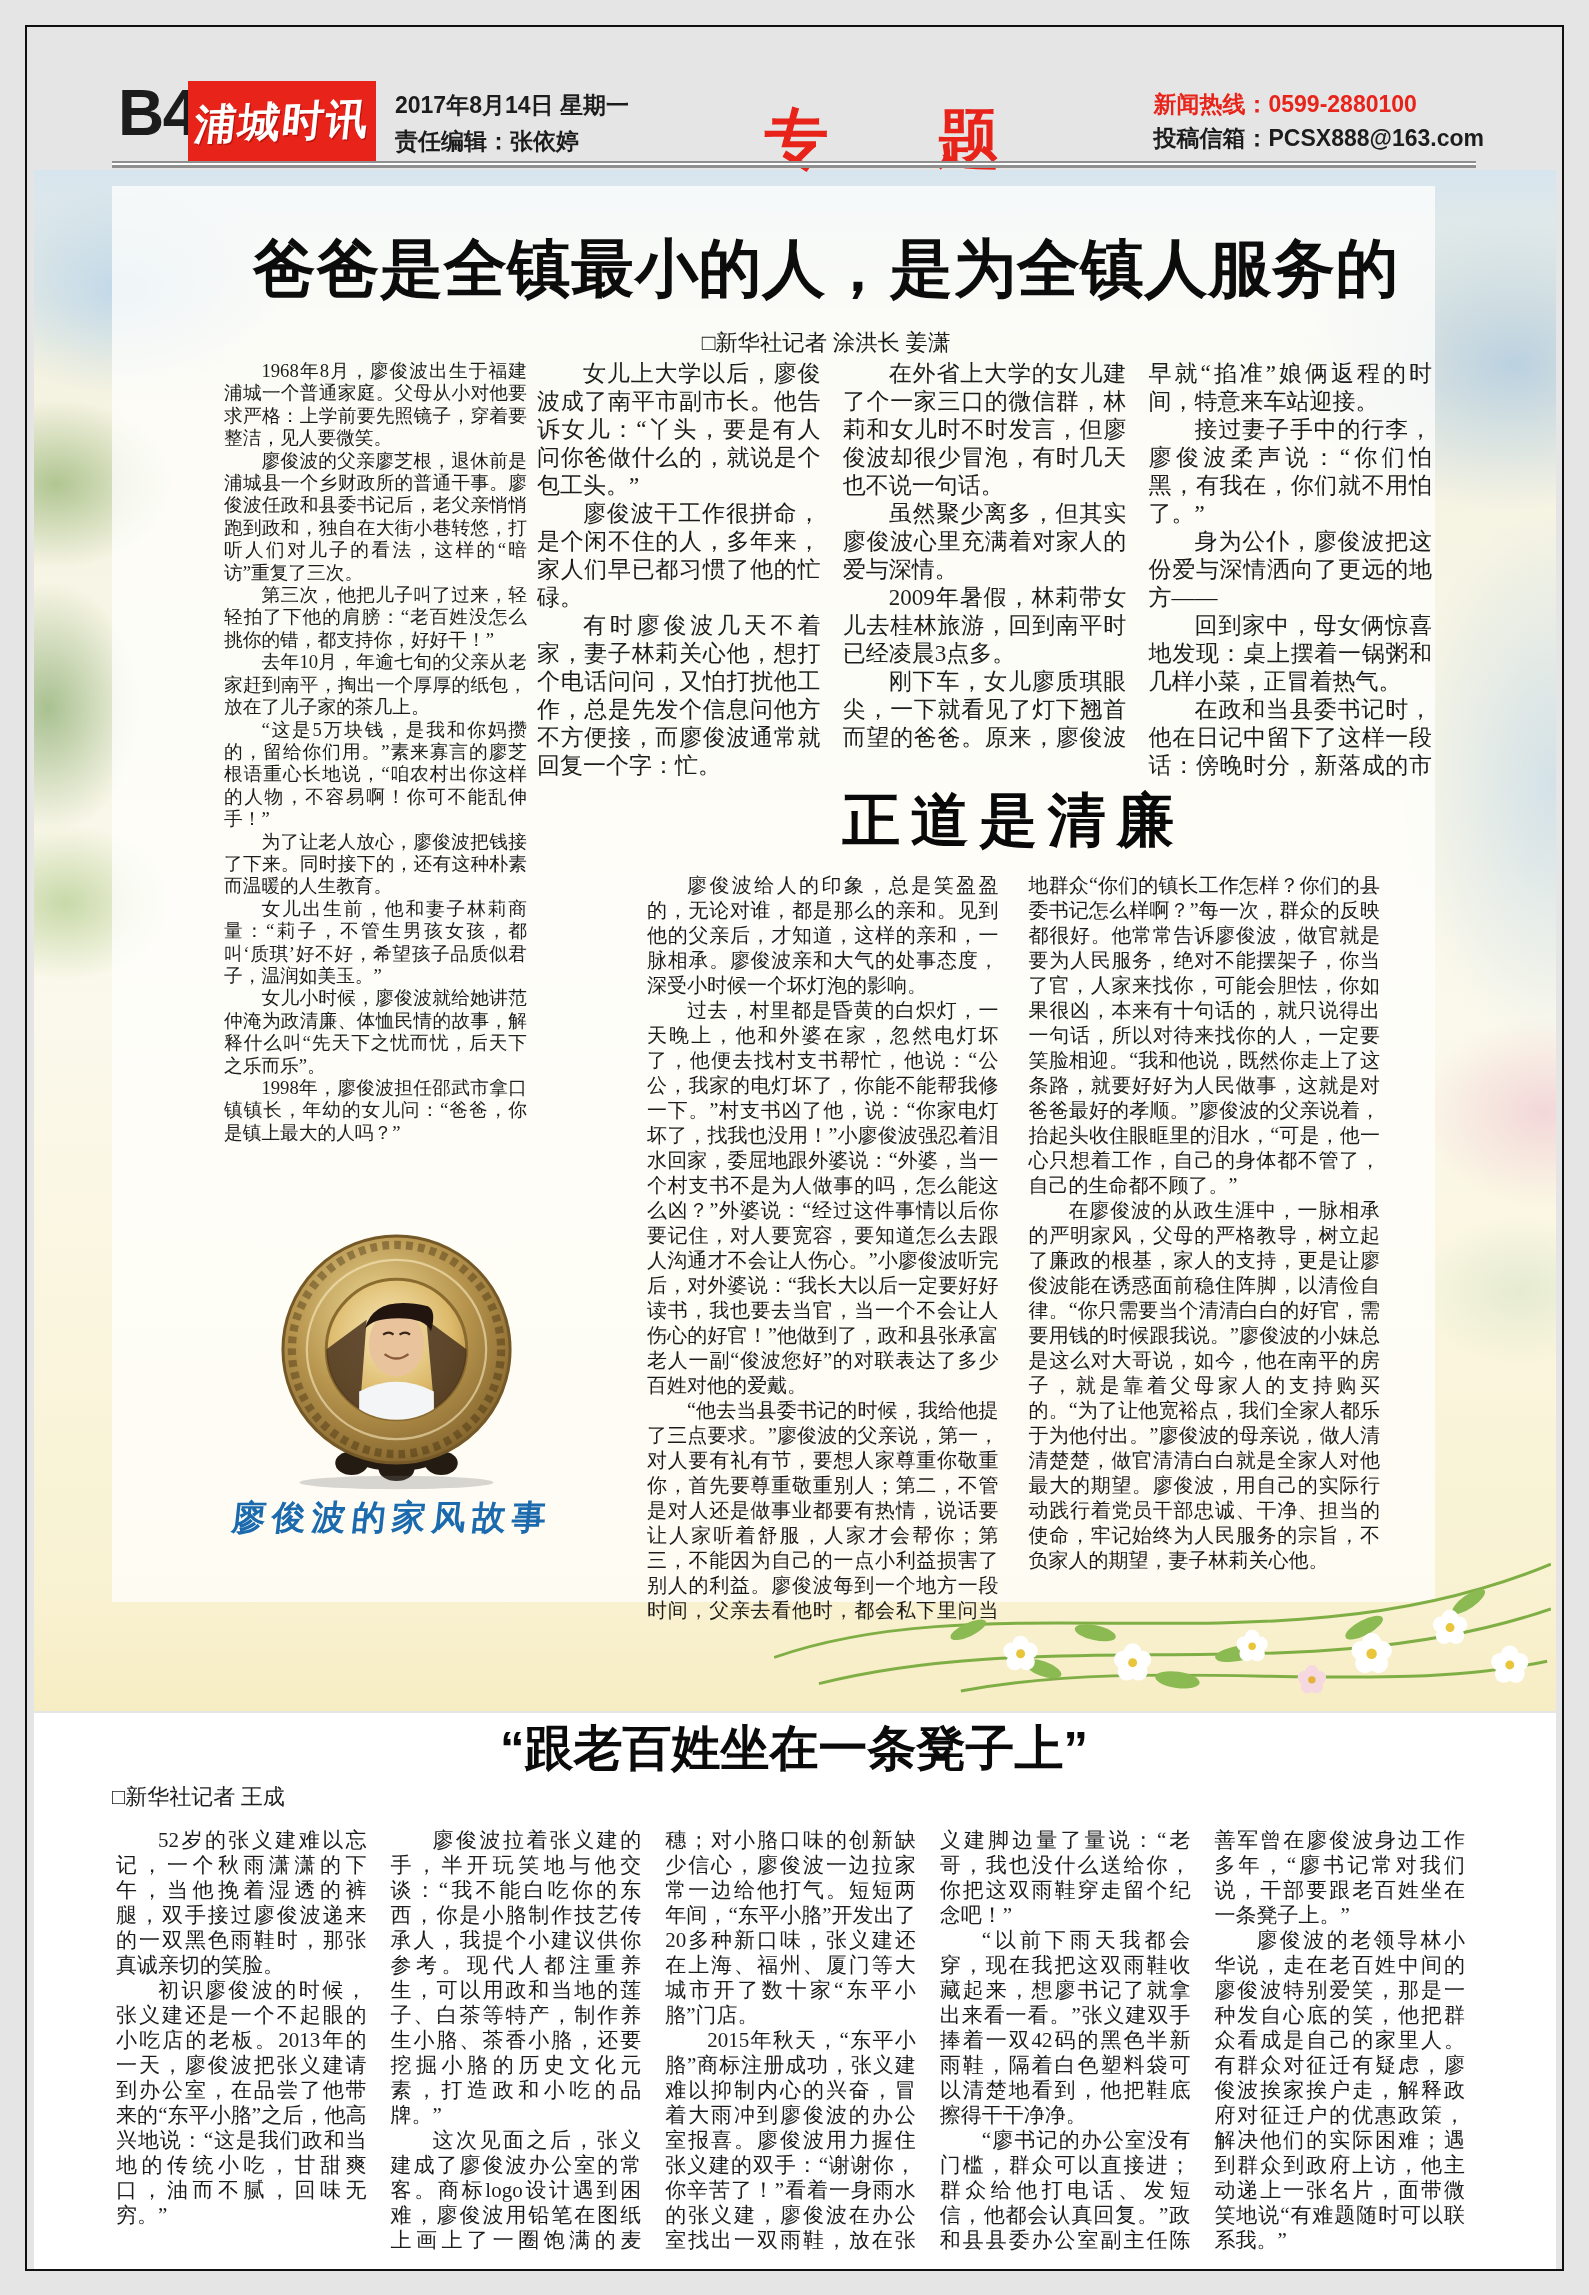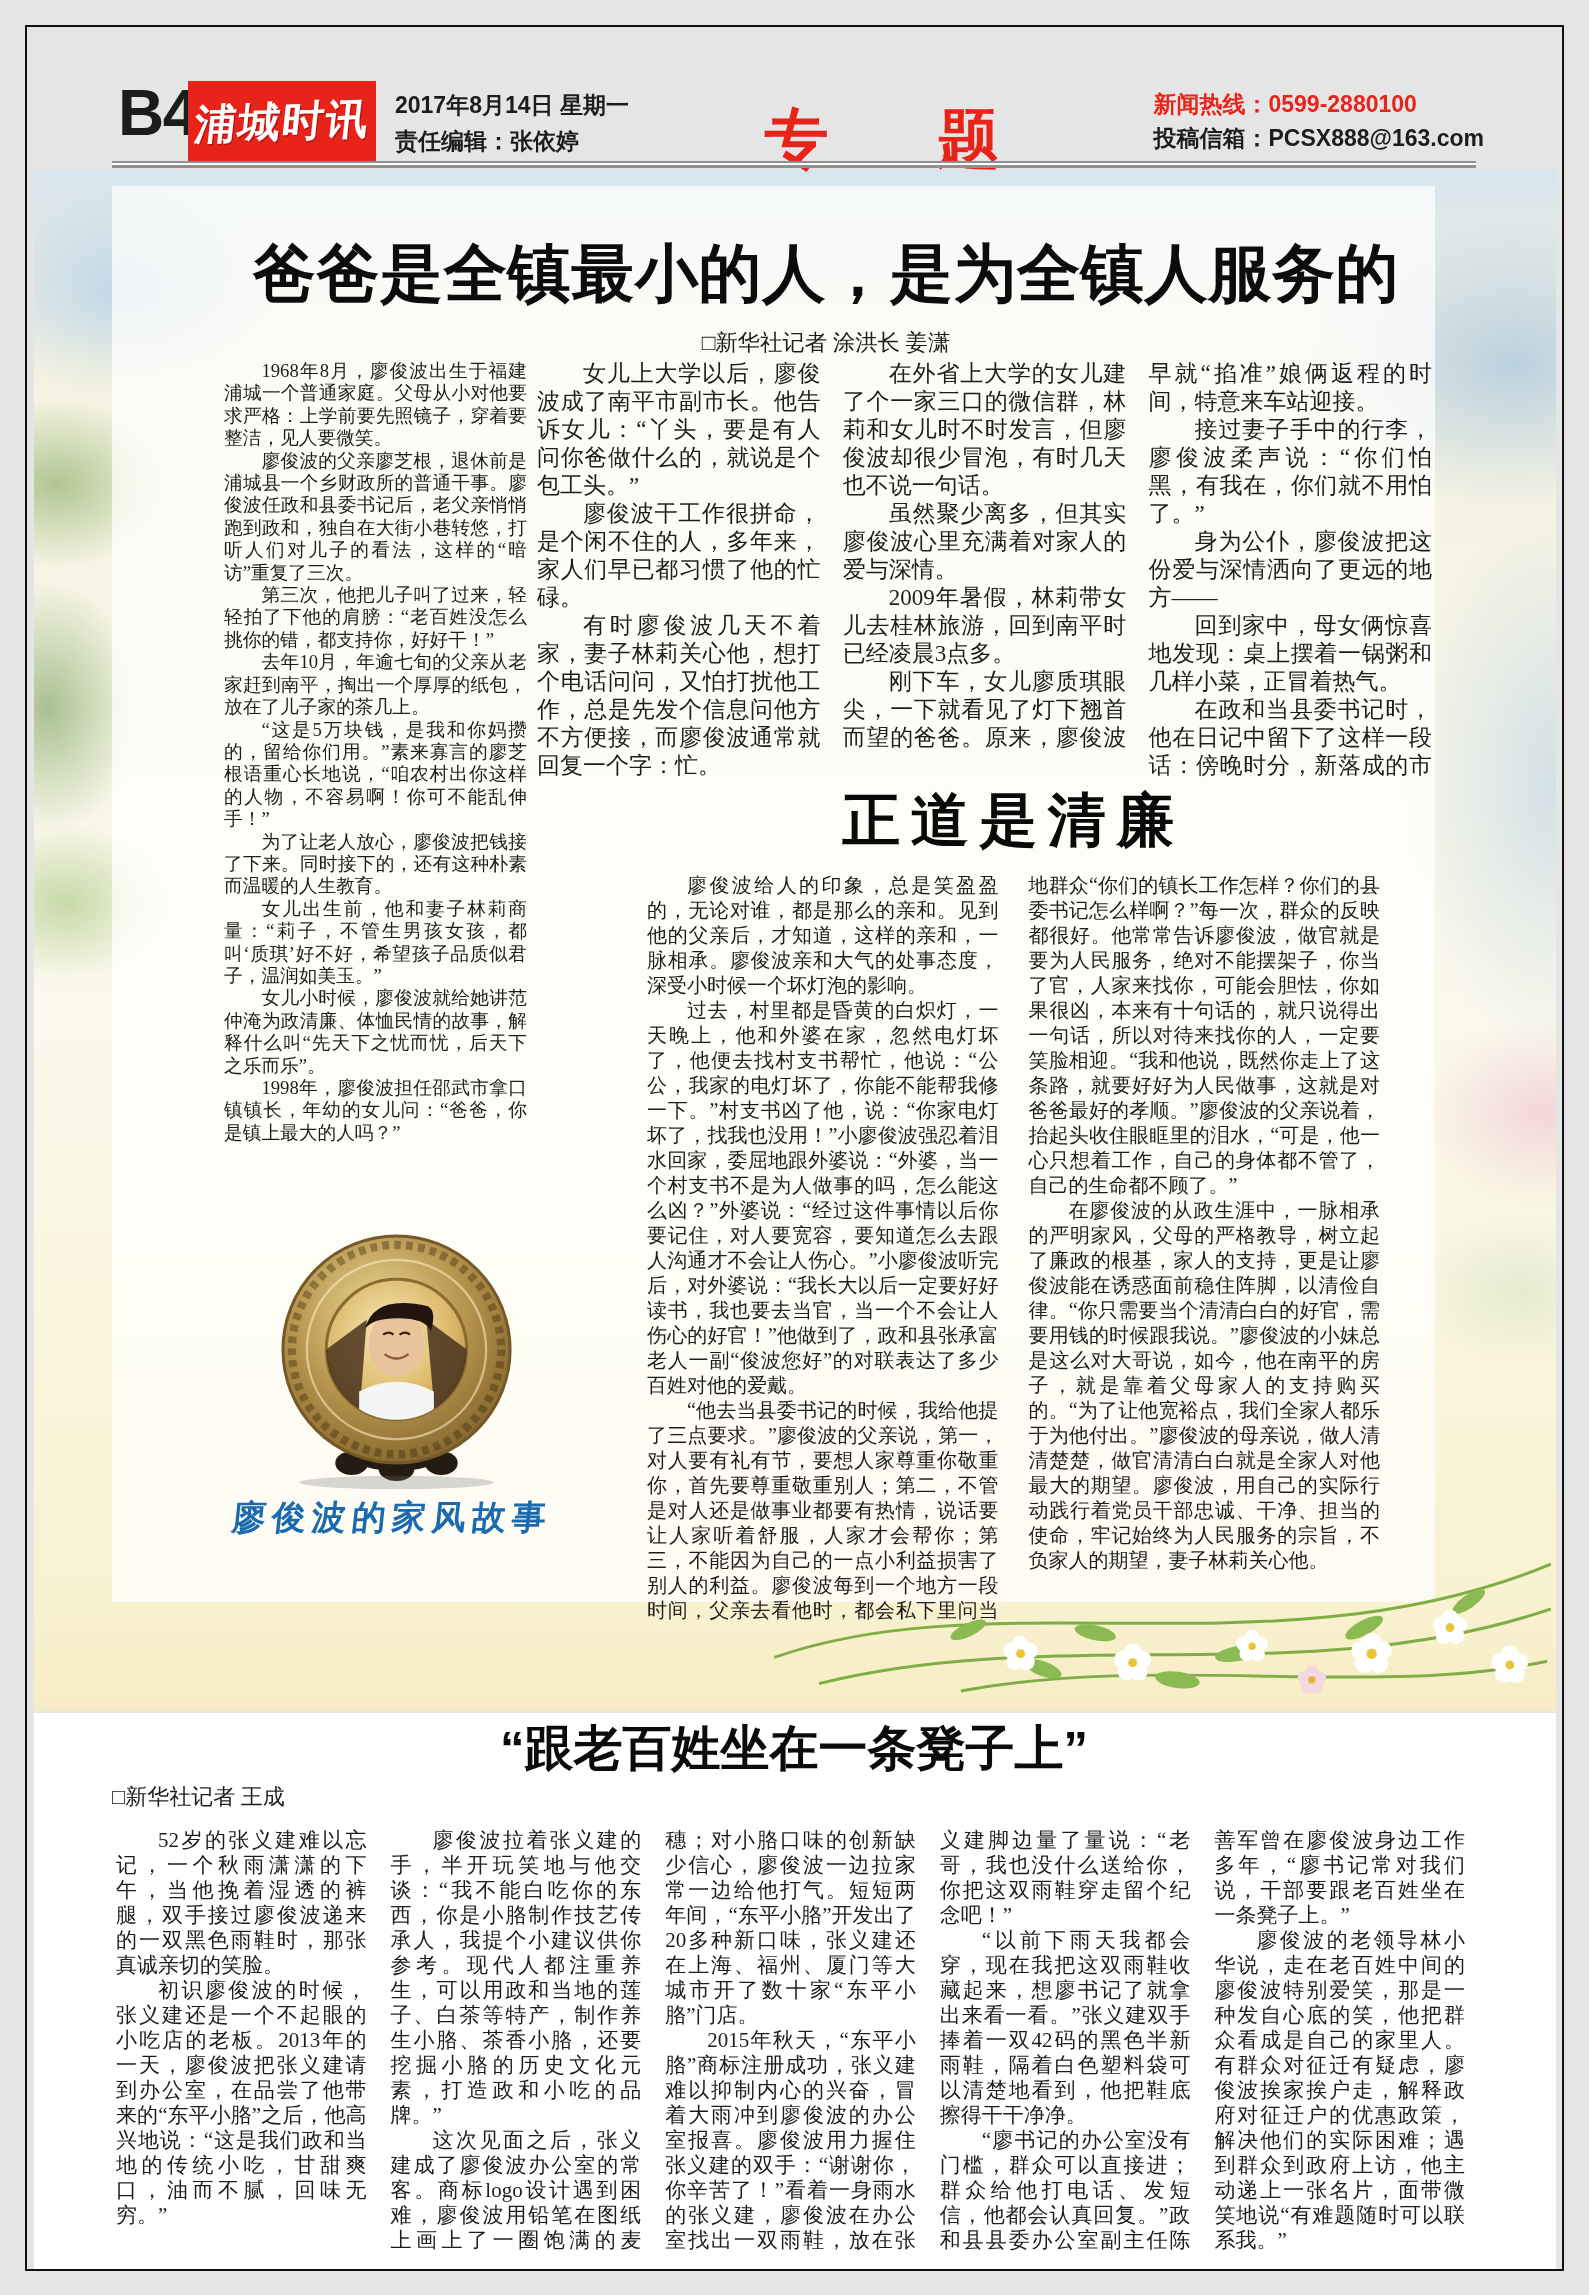--- a/index.html
+++ b/index.html
@@ -41,21 +41,21 @@
        radial-gradient(314px 209px at 1480px 194px, rgba(168,198,224,.75), transparent 70%),
        radial-gradient(224px 389px at 1525px 613px, rgba(185,210,230,.6), transparent 70%),
        radial-gradient(179px 135px at 1510px 942px, rgba(236,188,204,.55), transparent 70%),
        radial-gradient(149px 105px at 1487px 1121px, rgba(215,228,200,.6), transparent 70%),
        linear-gradient(180deg,#d7e5ee 0%,#f4f2e0 12%,#fbf9ec 55%,#f9f2d2 92%,#f7edc4 100%);}
   .text-panel{position:absolute;left:78px;top:16.4px;width:1323px;height:1416px;
      background:rgba(255,255,253,.74);}
 
   
   .a1-title{position:absolute;left:217px;top:238px;width:1218px;text-align:center;
-     font-family:Liberation Serif, serif;font-weight:900;font-size:63px;line-height:1.15;
+     font-family:Liberation Mono, monospace;font-weight:900;font-size:63px;line-height:1.15;
      color:#0c0c0c;letter-spacing:0.7px;}
   .a1-byline{position:absolute;left:217px;top:327px;width:1218px;text-align:center;font-size:22.4px;}
   .a1-col1{position:absolute;left:224px;top:360px;width:303px;height:852px;overflow:hidden;
      font-size:18.7px;line-height:22.4px;text-align:justify;}
   .a1-cols{position:absolute;left:537px;top:360px;width:895px;height:420px;overflow:hidden;
      column-count:3;column-gap:22.4px;column-fill:auto;font-size:23px;line-height:28px;text-align:justify;}
   .para{margin:0;text-indent:2em;}
 
   
   .plate-wrap{position:absolute;left:247px;top:1230px;width:299px;height:260px;}

